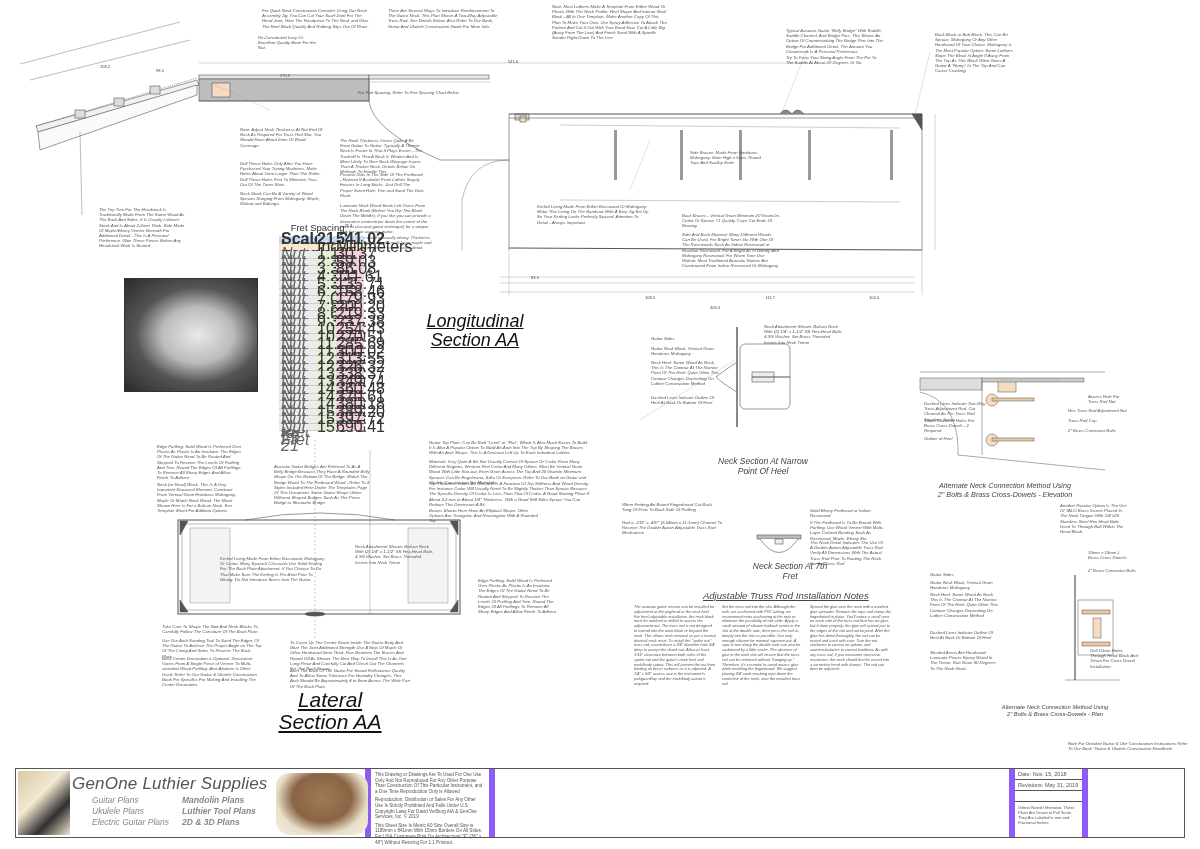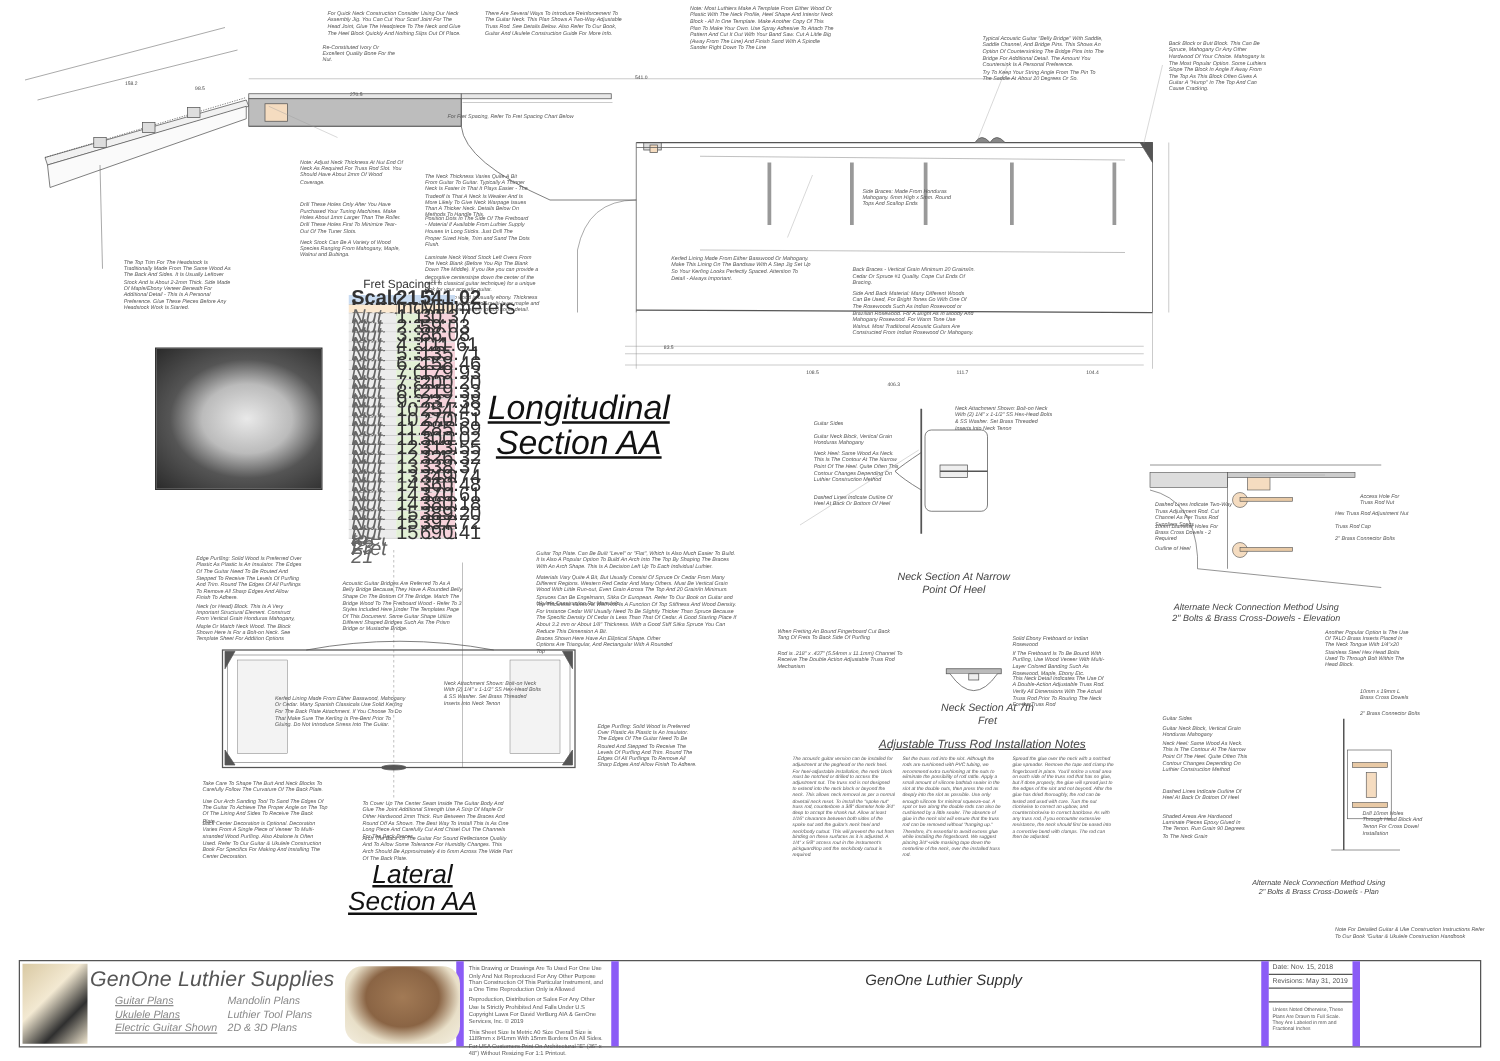--- a/index.html
+++ b/index.html
@@ -307,21 +307,21 @@
         <div class="ft-c3">397.72</div>
       </div>
       <div class="ft-row">
         <div class="ft-c1">Nut to Fret 21</div>
         <div class="ft-c2">15.975</div>
         <div class="ft-c3">690.41</div>
       </div>
     </div>
 </div>
 
-<div class="title-big" style="left:388px;top:312px;width:150px;font-size:27px;">
+<div class="title-big" style="left:400px;top:312px;width:150px;font-size:18px;">
   <div>Longitudinal</div>
   <div>Section AA</div>
 </div>
 <div class="title-big" style="left:270px;top:689px;width:120px;font-size:21px;">
   <div>Lateral</div>
   <div>Section AA</div>
 </div>
 <div class="caption" style="left:708px;top:456px;width:110px;font-size:8.5px;">
   <div>Neck Section At Narrow</div>
   <div>Point Of Heel</div>
@@ -390,41 +390,40 @@
 <div class="note" style="left:722px;top:605px;width:82px;font-size:3.9px;line-height:4.8px;">Set the truss rod into the slot. Although the rods are cushioned with PVC tubing, we recommend extra cushioning at the nuts to eliminate the possibility of rod rattle. Apply a small amount of silicone bathtub sealer in the slot at the double nuts, then press the rod as deeply into the slot as possible. Use only enough silicone for minimal squeeze-out. A spot or two along the double rods can also be cushioned by a little sealer. The absence of glue in the neck slot will ensure that the truss rod can be removed without "hanging up." Therefore, it's essential to avoid excess glue while installing the fingerboard. We suggest placing 3/4"-wide masking tape down the centerline of the neck, over the installed truss rod.</div>
 <div class="note" style="left:810px;top:605px;width:82px;font-size:3.9px;line-height:4.8px;">Spread the glue over the neck with a notched glue spreader. Remove the tape and clamp the fingerboard in place. You'll notice a small area on each side of the truss rod that has no glue, but if done properly, the glue will spread just to the edges of the slot and not beyond. After the glue has dried thoroughly, the rod can be tested and used with care. Turn the nut clockwise to correct an upbow, and counterclockwise to correct backbow. As with any truss rod, if you encounter excessive resistance, the neck should first be eased into a corrective bend with clamps. The rod can then be adjusted.</div>
 
 <div class="note" style="left:1068px;top:741px;width:120px;">Note For Detailed Guitar &amp; Uke Construction Instructions Refer To Our Book "Guitar &amp; Ukulele Construction Handbook</div>
 
 <div id="title-block">
 
   <div class="tb-cell" style="left:0;width:355px;">
     <div class="abs" style="left:2px;top:2px;width:52px;height:64px;background:linear-gradient(135deg,#d9c9a3 0%,#f3e9d2 40%,#2f2f2f 70%,#f0e6cf 100%);"></div>
     <div class="abs" style="left:56px;top:5px;font-size:17px;font-style:italic;color:#555;letter-spacing:0.2px;">GenOne Luthier Supplies</div>
-    <div class="abs" style="left:76px;top:26px;font-size:8.5px;font-style:italic;color:#888;line-height:11px;text-decoration:underline;">
+    <div class="abs" style="left:76px;top:26px;font-size:8.5px;font-style:italic;color:#888;line-height:11px;">
       <div>Guitar Plans</div>
       <div>Ukulele Plans</div>
-      <div>Electric Guitar Shown</div>
+      <div>Electric Guitar Plans</div>
     </div>
-    <div class="abs" style="left:166px;top:26px;font-size:8.5px;font-style:italic;color:#888;line-height:11px;">
+    <div class="abs" style="left:166px;top:26px;font-size:8.5px;font-style:italic;color:#888;line-height:11px;font-weight:bold;">
       <div>Mandolin Plans</div>
       <div>Luthier Tool Plans</div>
       <div>2D &amp; 3D Plans</div>
     </div>
     <div class="abs" style="left:260px;top:4px;width:92px;height:62px;border-radius:14px;background:radial-gradient(ellipse at 50% 40%,#a27a55 0%,#8a6444 45%,#e8dfc8 70%,#f4efe0 100%);"></div>
   </div>
 
   <div class="tb-cell tb-small" style="left:355px;width:124px;padding:3px 4px;">
     <div style="margin-bottom:3px;">This Drawing or Drawings Are To Used For One Use Only And Not Reproduced For Any Other Purpose Than Construction Of This Particular Instrument, and a One Time Reproduction Only is Allowed</div>
     <div style="margin-bottom:3px;">Reproduction, Distribution or Sales For Any Other Use Is Strictly Prohibited And Falls Under U.S Copyright Laws For David VerBurg AIA &amp; GenOne Services, Inc. © 2019</div>
     <div>This Sheet Size Is Metric A0 Size Overall Size is 1189mm x 841mm With 15mm Borders On All Sides. For USA Customers Print On Architectural "E" (36" x 48") Without Resizing For 1:1 Printout.</div>
   </div>
 
   <div class="tb-cell" style="left:479px;width:520px;">
-    <div class="abs" style="left:0;width:520px;top:8px;text-align:center;font-size:12px;font-style:italic;color:#333;">GenOne Luthier Supply</div>
   </div>
 
   <div class="tb-cell" style="left:999px;width:73px;">
     <div style="height:10px;border-bottom:1px solid #555;font-size:5.5px;line-height:10px;padding-left:3px;color:#555;">Date: Nov. 15, 2018</div>
     <div style="height:10px;border-bottom:1px solid #555;font-size:5.5px;line-height:10px;padding-left:3px;color:#555;">Revisions: May 31, 2019</div>
     <div style="height:10px;border-bottom:1px solid #555;"></div>
     <div class="tb-small" style="padding:3px;font-size:4px;line-height:5px;">Unless Noted Otherwise, These Plans Are Drawn to Full Scale. They Are Labeled in mm and Fractional Inches</div>
   </div>
 
 </div>

